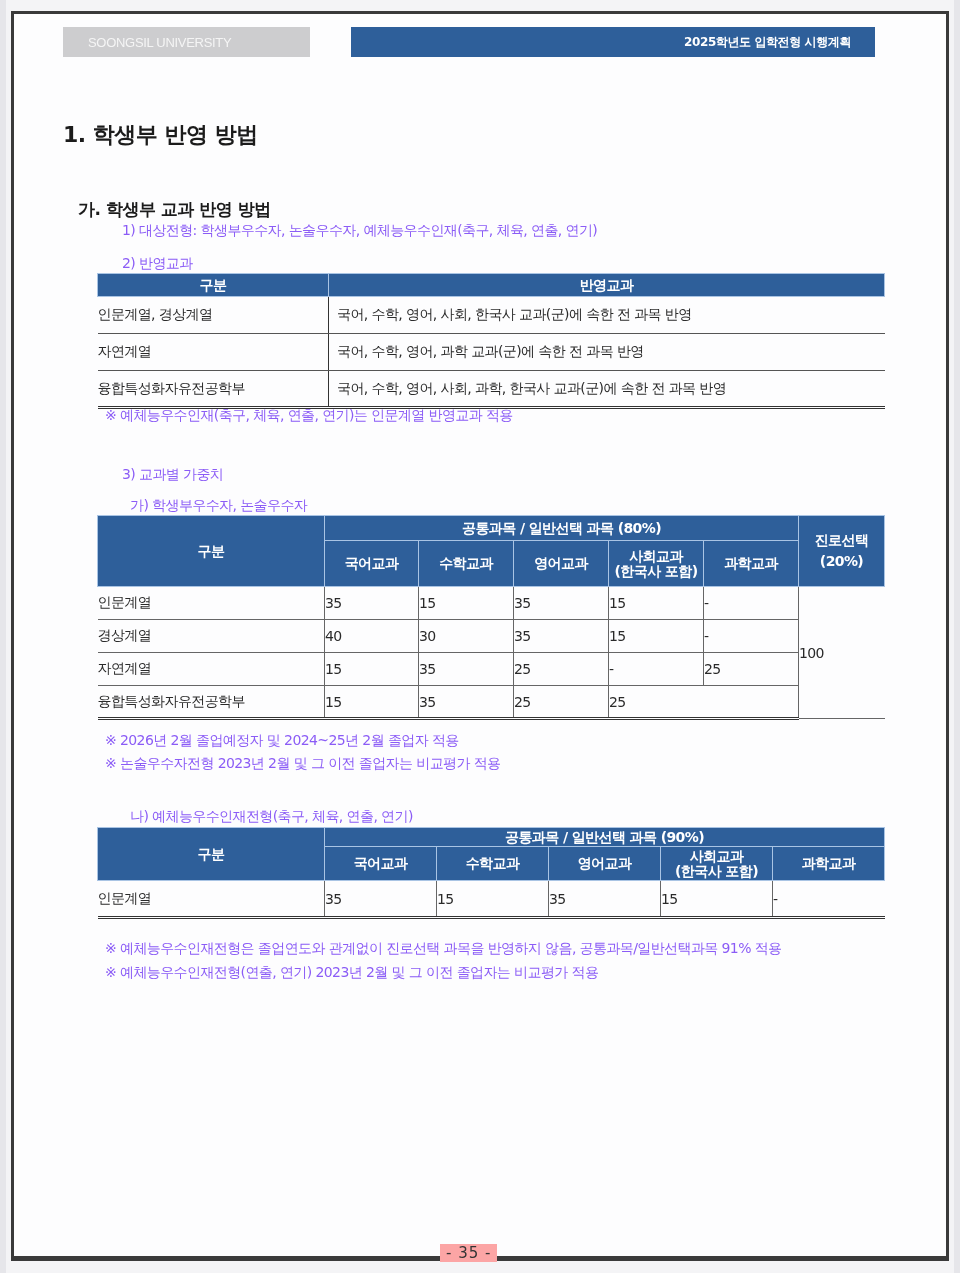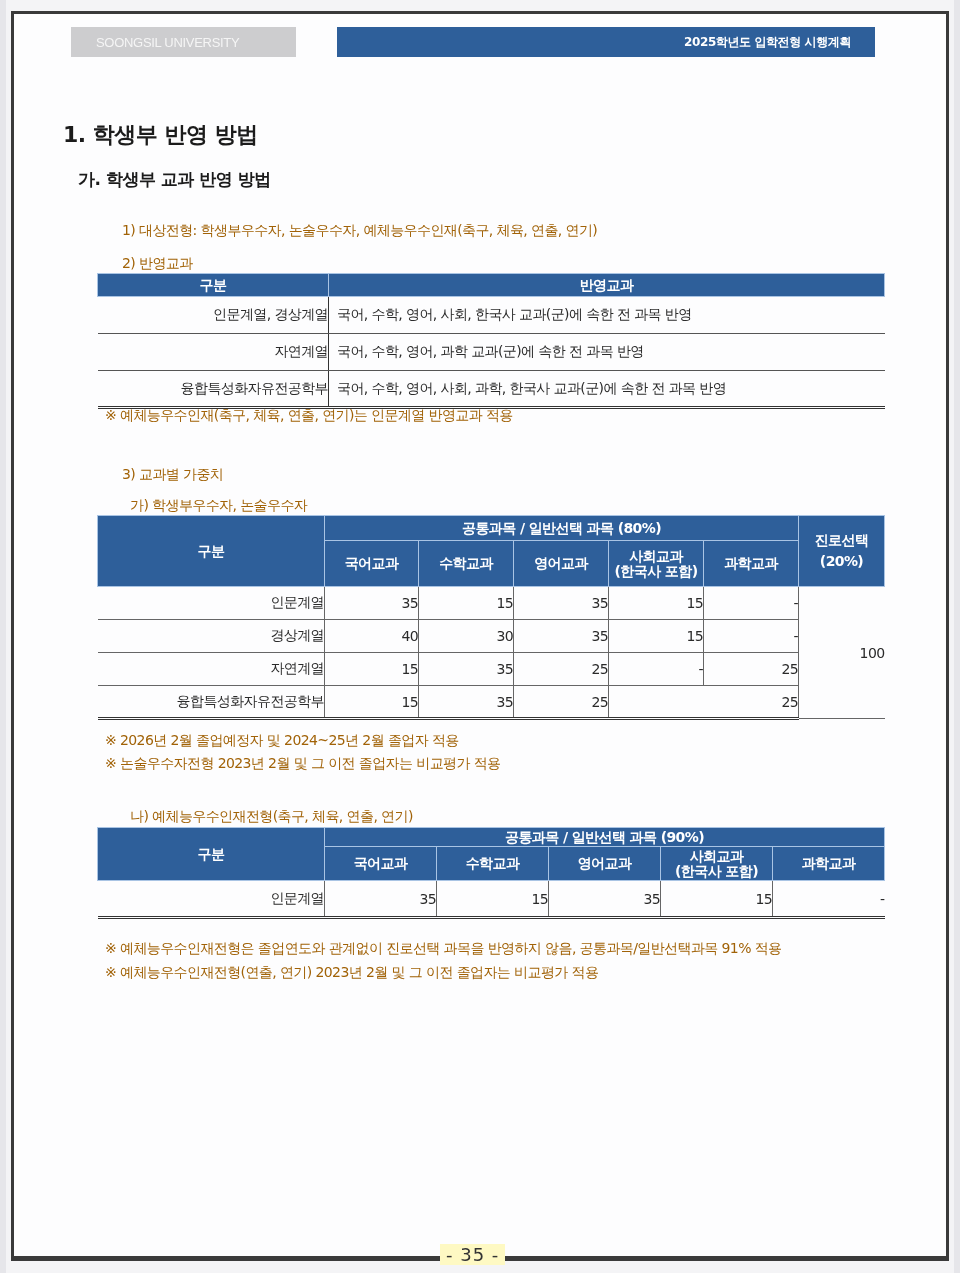--- a/index.html
+++ b/index.html
@@ -7,36 +7,36 @@
   body { font-family: "DejaVu Sans", "Liberation Sans", sans-serif; color: #222; position: relative; }
 
   .page {
     position: absolute; left: 11px; top: 11px; width: 938px; height: 1250px;
     background: #fdfdfe; border: 3px solid #3a3a3a;
   }
   .side-strip { position: absolute; top: 0; width: 6px; height: 1273px; background: #e6e6ea; }
 
   .header-bar { position: absolute; left: 63px; top: 27px; width: 812px; height: 30px; display: flex; }
   .header-left {
-    width: 225px; background: #cdcdcf; color: #f5f5f5;
+    width: 247px; background: #cdcdcf; color: #f5f5f5;
     font-family: "Liberation Sans", sans-serif; font-size: 13px; letter-spacing: -0.3px;
-    display: flex; align-items: center; padding-left: 25px; margin-left: 8px;
+    display: flex; align-items: center; padding-left: 25px;
   }
   .header-right {
     flex: 1; background: #2e5f9a; color: #fff; font-size: 12px; font-weight: bold;
     display: flex; align-items: center; justify-content: flex-end; padding-right: 24px; letter-spacing: -0.4px; margin-left: 41px;
   }
 
   .h1 { position: absolute; left: 63px; top: 120px; font-size: 22px; font-weight: bold; color: #1b1b1b; letter-spacing: -0.5px; }
-  .h2 { position: absolute; left: 78px; top: 168px; font-size: 17px; font-weight: bold; color: #1b1b1b; letter-spacing: -0.5px; }
-  .line { position: absolute; font-size: 14px; color: #a16207; letter-spacing: -0.6px; white-space: nowrap; }
+  .h2 { position: absolute; left: 78px; top: 198px; font-size: 17px; font-weight: bold; color: #1b1b1b; letter-spacing: -0.5px; }
+  .line { position: absolute; font-size: 14px; color: #8b5cf6; letter-spacing: -0.6px; white-space: nowrap; }
 
   table { position: absolute; border-collapse: collapse; table-layout: fixed; font-size: 14px; letter-spacing: -0.6px; }
   th { background: #2e5f9a; color: #fff; font-weight: bold; text-align: center; border: 1px solid #a9c4e4; padding: 0; line-height: 1.05; }
-  td { text-align: right; color: #2a2a2a; border: 1px solid #555; padding: 0; }
+  td { text-align: left; color: #2a2a2a; border: 1px solid #555; padding: 0; }
   td.left { text-align: left; padding-left: 8px; }
 
   .t1 { left: 97px; top: 273px; width: 788px; }
   .t1 th { height: 23px; font-size: 14px; }
   .t1 td { height: 37px; border-left: none; border-right: none; }
   .t1 td.sep { border-right: 1.5px solid #333; }
   .t1 tr:last-child td { border-bottom: 3px double #333; }
 
   .t2 { left: 97px; top: 515px; width: 788px; }
   .t2 th { border-color: #a9c4e4; }
@@ -45,21 +45,21 @@
   .t2 td.last { border-right: none; }
   .t2 tr:last-child td { border-bottom: 3px double #333; }
 
   .t3 { left: 97px; top: 827px; width: 788px; }
   .t3 td { height: 37px; border: 1px solid #666; }
   .t3 td.first { border-left: none; }
   .t3 td.last { border-right: none; }
   .t3 tr:last-child td { border-bottom: 3px double #333; }
 
   .footer-line { position: absolute; left: 14px; top: 1256px; width: 932px; height: 4px; background: #3a3a3a; }
-  .page-num { position: absolute; left: 440px; top: 1244px; font-size: 18px; color: #333; background: #fef9c3; padding: 0 6px; letter-spacing: 1px; }
+  .page-num { position: absolute; left: 440px; top: 1244px; font-size: 15px; color: #333; background: #fca5a5; padding: 0 6px; letter-spacing: 1px; }
 </style>
 </head>
 <body>
 
 <div class="side-strip" style="left:0"></div>
 <div class="side-strip" style="left:954px"></div>
 
 <div class="page"></div>
 
 <div class="header-bar">

